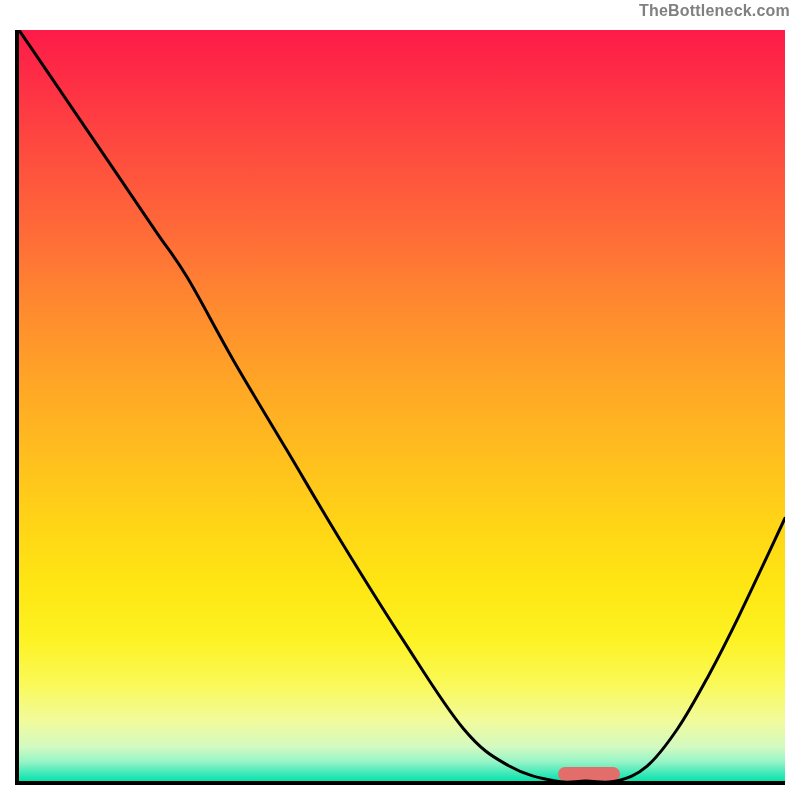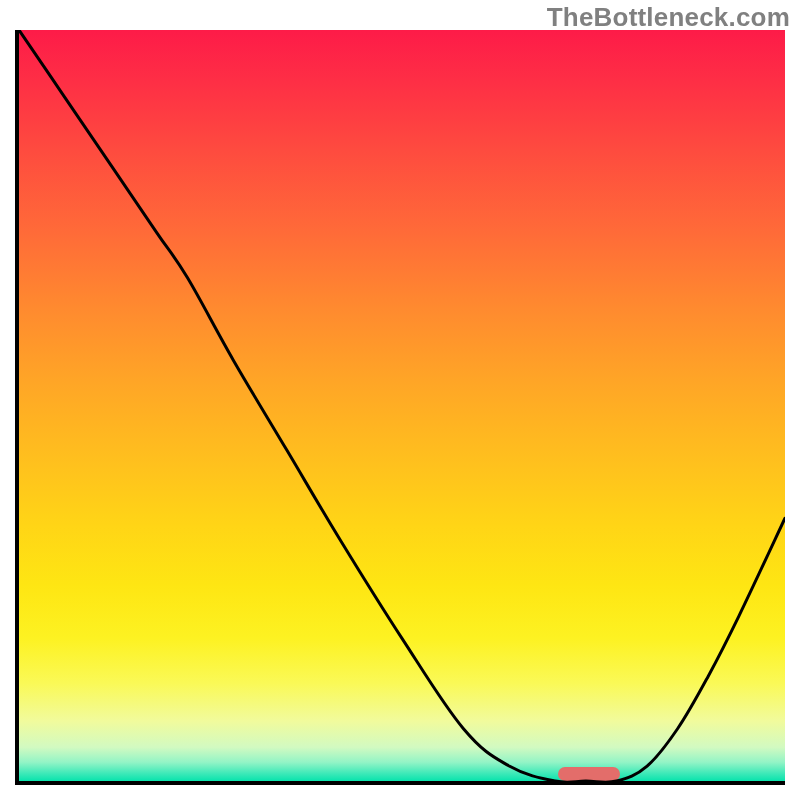--- a/index.html
+++ b/index.html
@@ -3,21 +3,21 @@
 <meta charset="utf-8">
 <style>
   * { margin: 0; padding: 0; box-sizing: border-box; }
   html, body { width: 800px; height: 800px; overflow: hidden; background: #fff; }
   .wrap { position: relative; width: 800px; height: 800px; }
   .watermark {
     position: absolute;
     top: 2px;
     right: 10px;
     font-family: Arial, Helvetica, sans-serif;
-    font-size: 26px;
+    font-size: 16px;
     font-weight: bold;
     color: #808080;
     letter-spacing: 0.2px;
     z-index: 10;
   }
   .plot {
     position: absolute;
     left: 15px;
     top: 30px;
     width: 770px;

